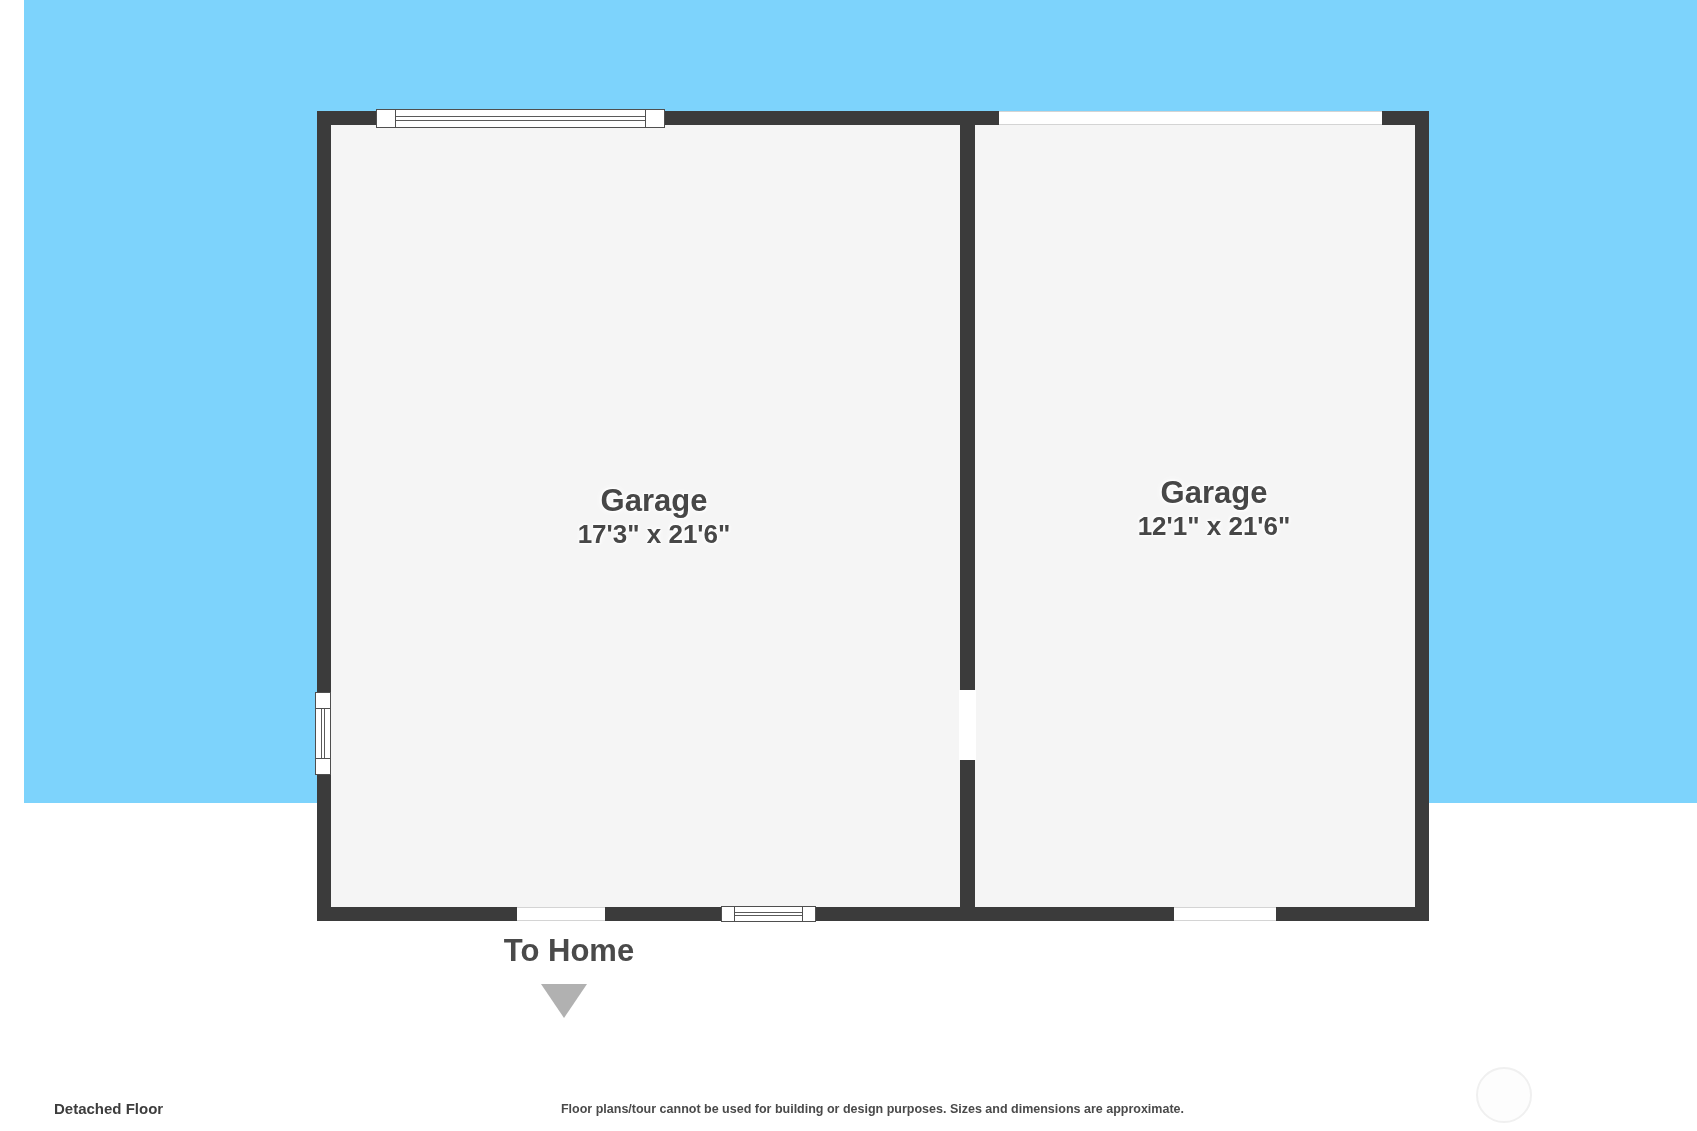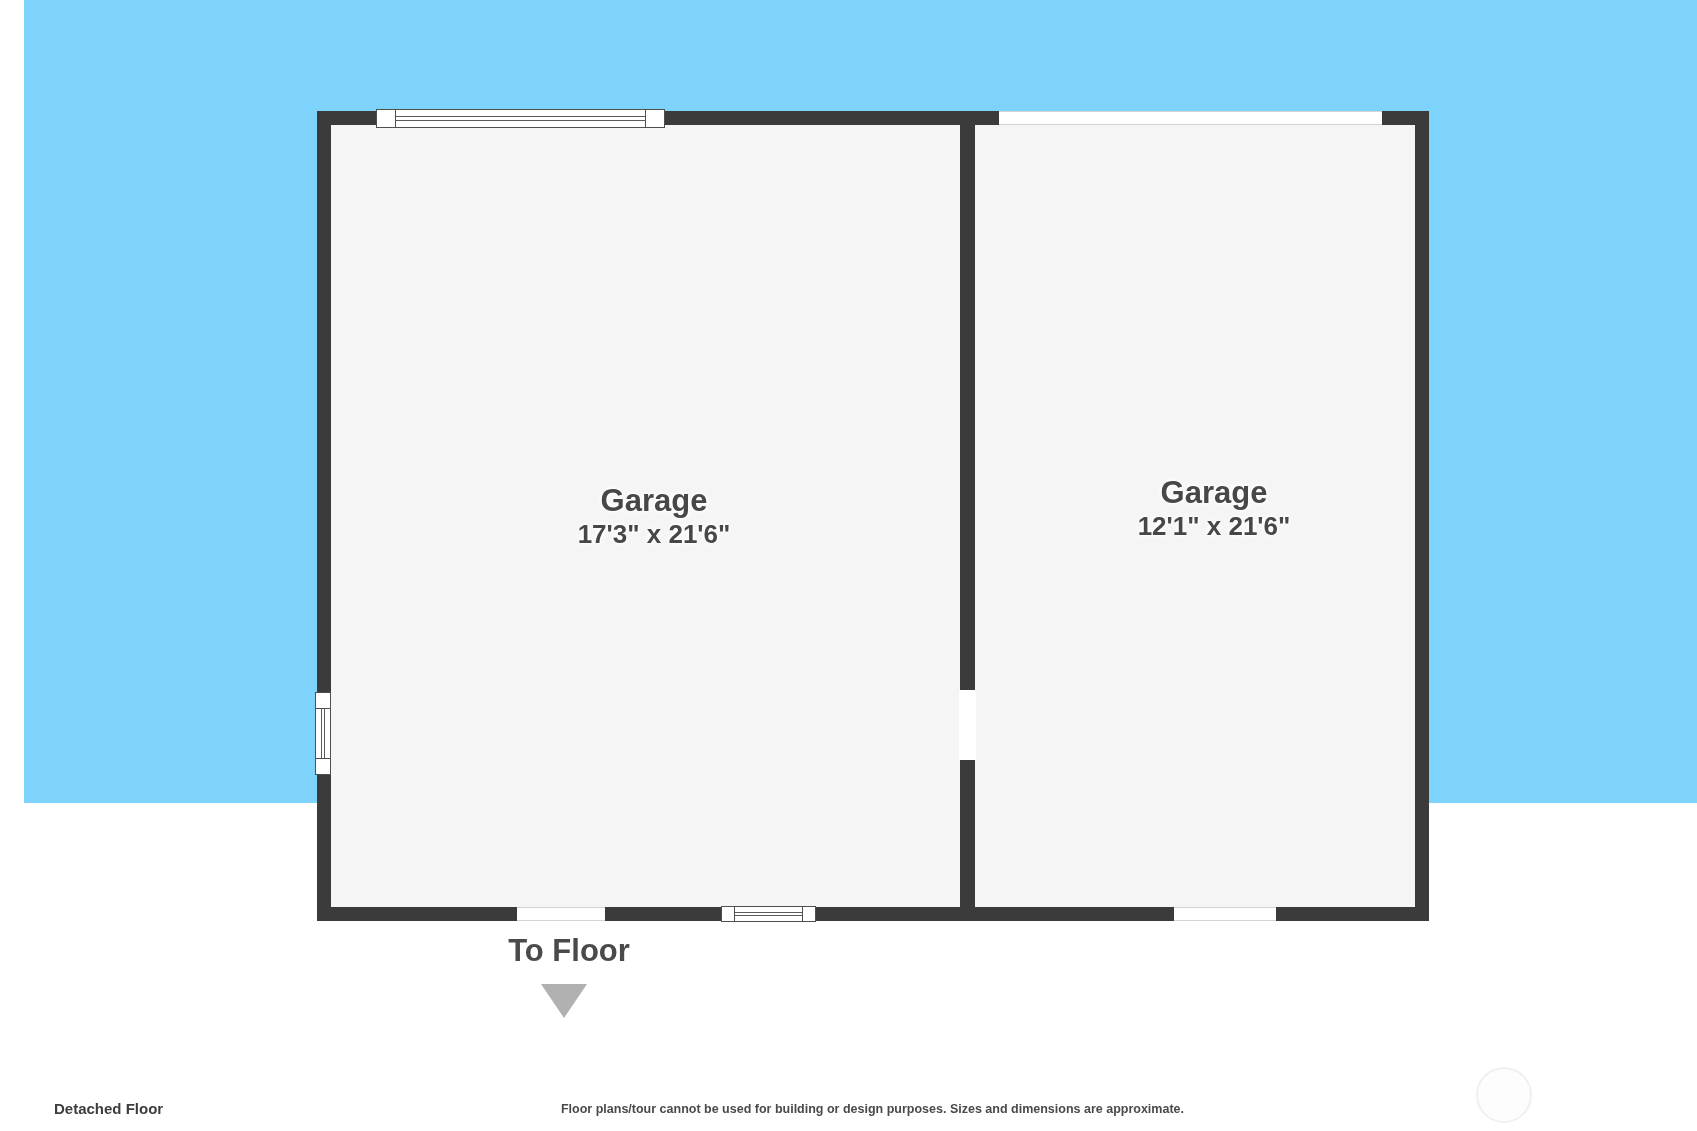--- a/index.html
+++ b/index.html
@@ -184,20 +184,20 @@
       <div class="dims">17'3" x 21'6"</div>
     </div>
 
     <div class="room-label-block label-right">
       <div class="name">Garage</div>
       <div class="dims">12'1" x 21'6"</div>
     </div>
 
   </div>
 
-  <div class="to-home">To Floor</div>
+  <div class="to-home">To Home</div>
   <div class="to-home-arrow"></div>
 
   <div class="plan-title">Detached Floor</div>
   <div class="disclaimer">Floor plans/tour cannot be used for building or design purposes. Sizes and dimensions are approximate.</div>
   <div class="watermark-circle"></div>
 
 </div>
 
 </body></html>

